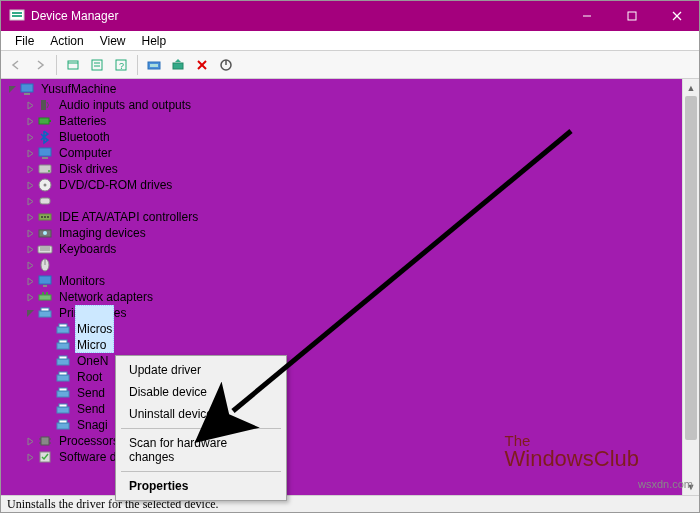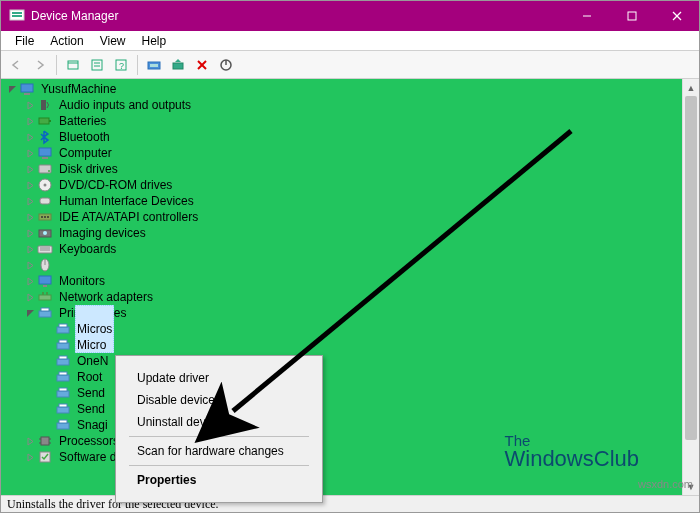--- a/index.html
+++ b/index.html
@@ -68,21 +68,21 @@
     border: 1px solid transparent;
     cursor: default;
   }
   .toolbar .sep { width:1px; height:20px; background:#ccc; margin:0 3px;}
   .toolbar .tbtn.disabled { opacity: 0.4; }
   
   .content {
     position: relative;
     height: 416px;
     display: flex;
-    background: #22c55e;
+    background: #a21caf;
     gap: 38px;
   }
   .tree {
     flex: 1;
     overflow: hidden;
     padding: 2px 0;
     position: relative;
   }
   .tree-row {
     display: flex;
@@ -131,41 +131,41 @@
     background: #f0f0f0;
     display:flex;
     align-items:center;
     font-family:Liberation Serif, serif;
   }
   
   .ctxmenu {
     position: absolute;
     left: 114px;
     top: 354px;
-    width: 208px;
+    width: 172px;
     background: #f0f0f0;
     border: 1px solid #a0a0a0;
     box-shadow: 2px 2px 4px rgba(0,0,0,0.25);
-    padding: 11px;
+    padding: 3px;
     z-index: 10;
   }
   .ctxmenu .item {
     padding: 4px 10px;
     cursor: default;
     font-size: 12px;
   }
   .ctxmenu .sep { height:1px; background:#c0c0c0; margin:3px 2px;}
   .ctxmenu .item.bold { font-weight:bold;}
   
   .watermark {
     position: absolute;
     right: 60px;
     bottom: 42px;
     text-align: left;
-    color:#0c4a6e;
+    color:#7f1d1d;
     line-height:1;
     z-index:5;
     pointer-events:none;
   }
   .watermark .l1{font-size:15px; font-weight:300;}
   .watermark .l2{font-size:22px; font-weight:400;}
   .attribution {
     position:absolute;
     right:6px;
     bottom:22px;
@@ -390,21 +390,20 @@
         <span class="exp">
           <svg width="9" height="9">
             <path d="M2 1 L7 4.5 L2 8 Z" fill="none" stroke="#888"></path>
           </svg>
         </span>
         <span class="icon">
           <svg width="16" height="16">
             <rect x="3" y="5" width="10" height="6" rx="2" fill="#ddd" stroke="#888"></rect>
           </svg>
         </span>
-        <span class="label">Human Interface Devices</span>
       </div>
       <div class="tree-row">
         <span style="display: inline-block; width: 18px;"></span>
         <span class="exp">
           <svg width="9" height="9">
             <path d="M2 1 L7 4.5 L2 8 Z" fill="none" stroke="#888"></path>
           </svg>
         </span>
         <span class="icon">
           <svg width="16" height="16">

